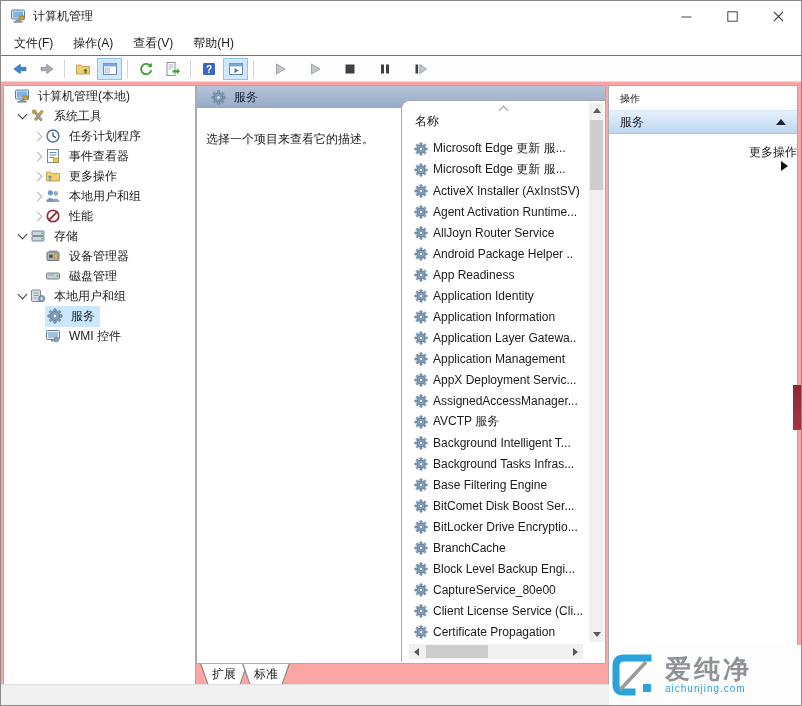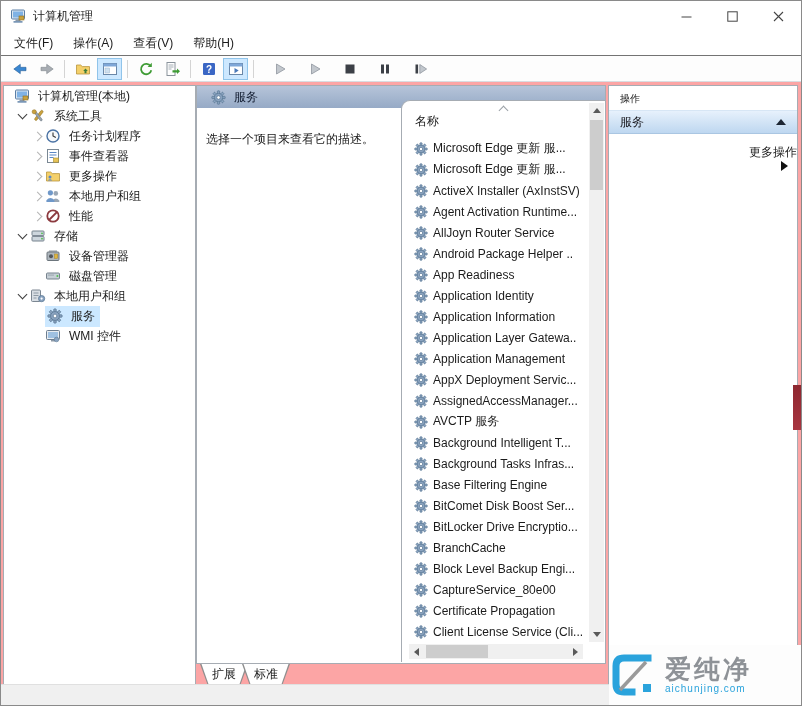--- a/index.html
+++ b/index.html
@@ -579,28 +579,28 @@
               <svg class="ico" viewBox="0 0 16 16">
                 <use href="#i-gear"></use>
               </svg>
               <span class="svc-label">CaptureService_80e00</span>
             </div>
 
             <div class="svc-row">
               <svg class="ico" viewBox="0 0 16 16">
                 <use href="#i-gear"></use>
               </svg>
+              <span class="svc-label">Client License Service (Cli...</span>
+            </div>
+
+            <div class="svc-row">
+              <svg class="ico" viewBox="0 0 16 16">
+                <use href="#i-gear"></use>
+              </svg>
               <span class="svc-label">Certificate Propagation</span>
-            </div>
-
-            <div class="svc-row">
-              <svg class="ico" viewBox="0 0 16 16">
-                <use href="#i-gear"></use>
-              </svg>
-              <span class="svc-label">Client License Service (Cli...</span>
             </div>
           </div>
 
         <div class="vscroll">
           <span class="sb-btn sb-up">
               <span class="tri-up"></span>
             </span>
           <span class="vthumb"></span>
           <span class="sb-btn sb-down">
               <span class="tri-down"></span>

